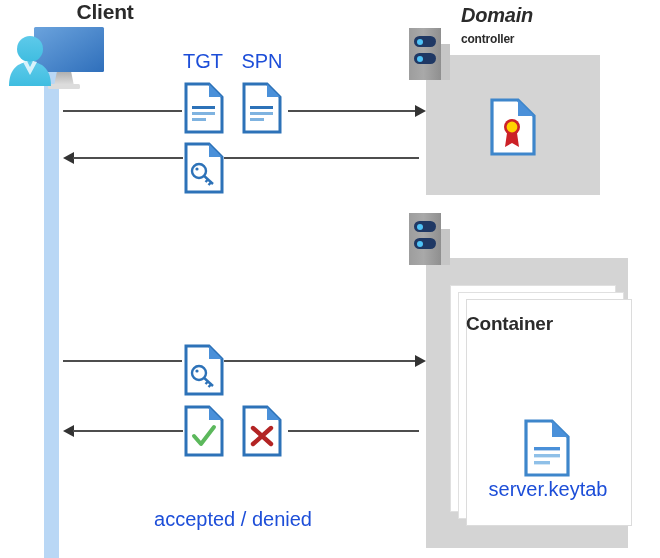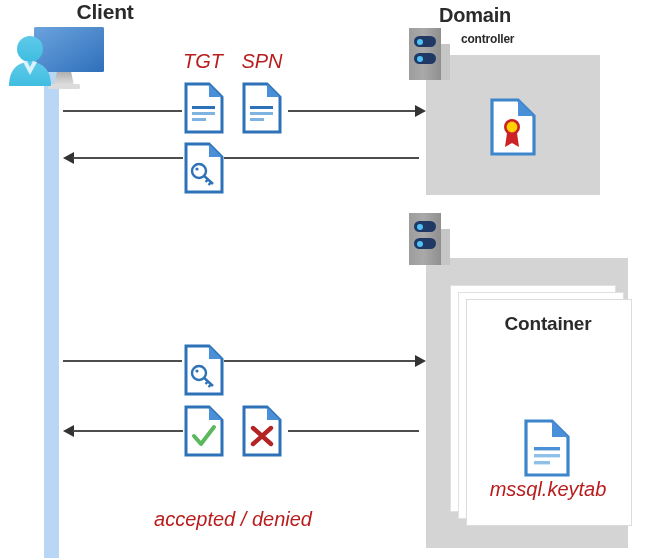--- a/index.html
+++ b/index.html
@@ -18,23 +18,22 @@
   }
   .abs { position: absolute; }
 
   
   .title-bold {
     font-weight: bold;
     color: #2b2b2b;
     letter-spacing: -0.2px;
   }
   .label-plain {
-    color: #b91c1c;
+    color: #1d4ed8;
     font-weight: normal;
-    font-style: italic;
   }
 
   
   .lifeline {
     background: #b9d7f5;
   }
 
   
   .zone {
     background: #d4d4d4;
@@ -122,21 +121,21 @@
   </div>
 
   <div class="abs zone" style="left:426px; top:55px; width:174px; height:140px;"></div>
 
   <div class="abs rack" style="left:409px; top:28px; width:32px; height:52px;">
     <div class="rack-led" style="left:5px; top:8px; width:22px; height:11px;"></div>
     <div class="rack-led" style="left:5px; top:25px; width:22px; height:11px;"></div>
   </div>
   <div class="abs" style="left:441px; top:44px; width:9px; height:36px; background:#c6c6c6;"></div>
 
-  <div class="abs title-bold" style="left:439px; top:2px; font-size:20px; line-height:26px;">Domain</div>
+  <div class="abs title-bold" style="left:461px; top:2px; font-size:20px; line-height:26px;font-style:italic;">Domain</div>
   <div class="abs title-bold" style="left:461px; top:26px; font-size:12px; line-height:26px;">controller</div>
 
   <div class="abs" style="left:490px; top:98px; width:46px; height:58px;">
     <svg width="46" height="58" viewBox="0 0 46 58">
       <path d="M2 2 H28 L44 18 V56 H2 Z" fill="#ffffff" stroke="#3e86cb" stroke-width="3.2" stroke-linejoin="miter"></path>
       <path d="M28 2 L44 18 H28 Z" fill="#4a90d9"></path>
       <circle cx="22" cy="29" r="8" fill="#cc2127"></circle>
       <circle cx="22" cy="29" r="5.4" fill="#ffd200"></circle>
       <path d="M17 35 L15 49 L22 45 L29 49 L27 35 Z" fill="#cc2127"></path>
     </svg>
@@ -149,34 +148,34 @@
     <div class="rack-led" style="left:5px; top:25px; width:22px; height:11px;"></div>
   </div>
   <div class="abs" style="left:441px; top:229px; width:9px; height:36px; background:#c6c6c6;"></div>
 
 
   <div class="abs card" style="left:450px; top:285px; width:164px; height:225px;"></div>
   <div class="abs card" style="left:458px; top:292px; width:164px; height:225px;"></div>
 
   <div class="abs card-front" style="left:466px; top:299px; width:164px; height:225px;"></div>
 
-  <div class="abs title-bold" style="left:466px; top:313px; width:164px; font-size:19px; text-align:center;">Container</div>
+  <div class="abs title-bold" style="left:466px; top:313px; width:164px; font-size:19px; ">Container</div>
 
 
   <div class="abs" style="left:524px; top:419px; width:46px; height:58px;">
     <svg width="46" height="58" viewBox="0 0 46 58">
       <path d="M2 2 H28 L44 18 V56 H2 Z" fill="#ffffff" stroke="#3e86cb" stroke-width="3.2" stroke-linejoin="miter"></path>
       <path d="M28 2 L44 18 H28 Z" fill="#4a90d9"></path>
       <rect x="10" y="28" width="26" height="3.4" fill="#4a90d9"></rect>
       <rect x="10" y="35" width="26" height="3.4" fill="#8fc0e8"></rect>
       <rect x="10" y="42" width="16" height="3.4" fill="#8fc0e8"></rect>
     </svg>
   </div>
 
-  <div class="abs label-plain" style="left:466px; top:478px; width:164px; font-size:20px; text-align:center;">mssql.keytab</div>
+  <div class="abs label-plain" style="left:466px; top:478px; width:164px; font-size:20px; text-align:center;">server.keytab</div>
 
   <div class="abs label-plain" style="left:180px; top:50px; width:46px; font-size:20px; text-align:center;">TGT</div>
   <div class="abs label-plain" style="left:238px; top:50px; width:48px; font-size:20px; text-align:center;">SPN</div>
 
   <div class="abs conn" style="left:63px; top:110px; width:119px;"></div>
   <div class="abs conn" style="left:288px; top:110px; width:131px;"></div>
   <div class="abs arrow-r" style="left:415px; top:105px;"></div>
 
   <div class="abs" style="left:184px; top:82px; width:40px; height:52px;">
     <svg width="40" height="52" viewBox="0 0 40 52">

